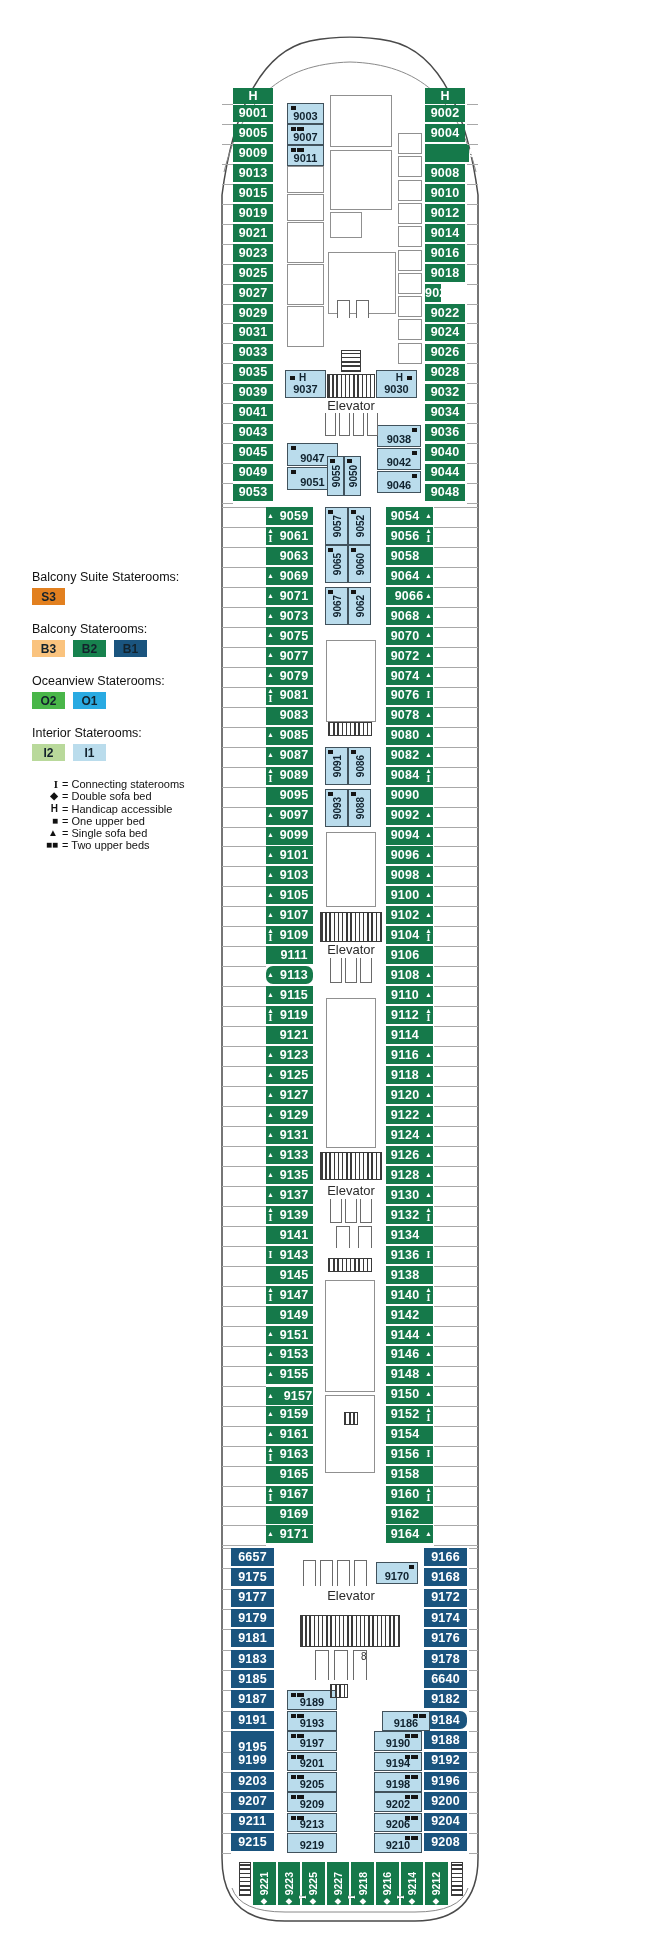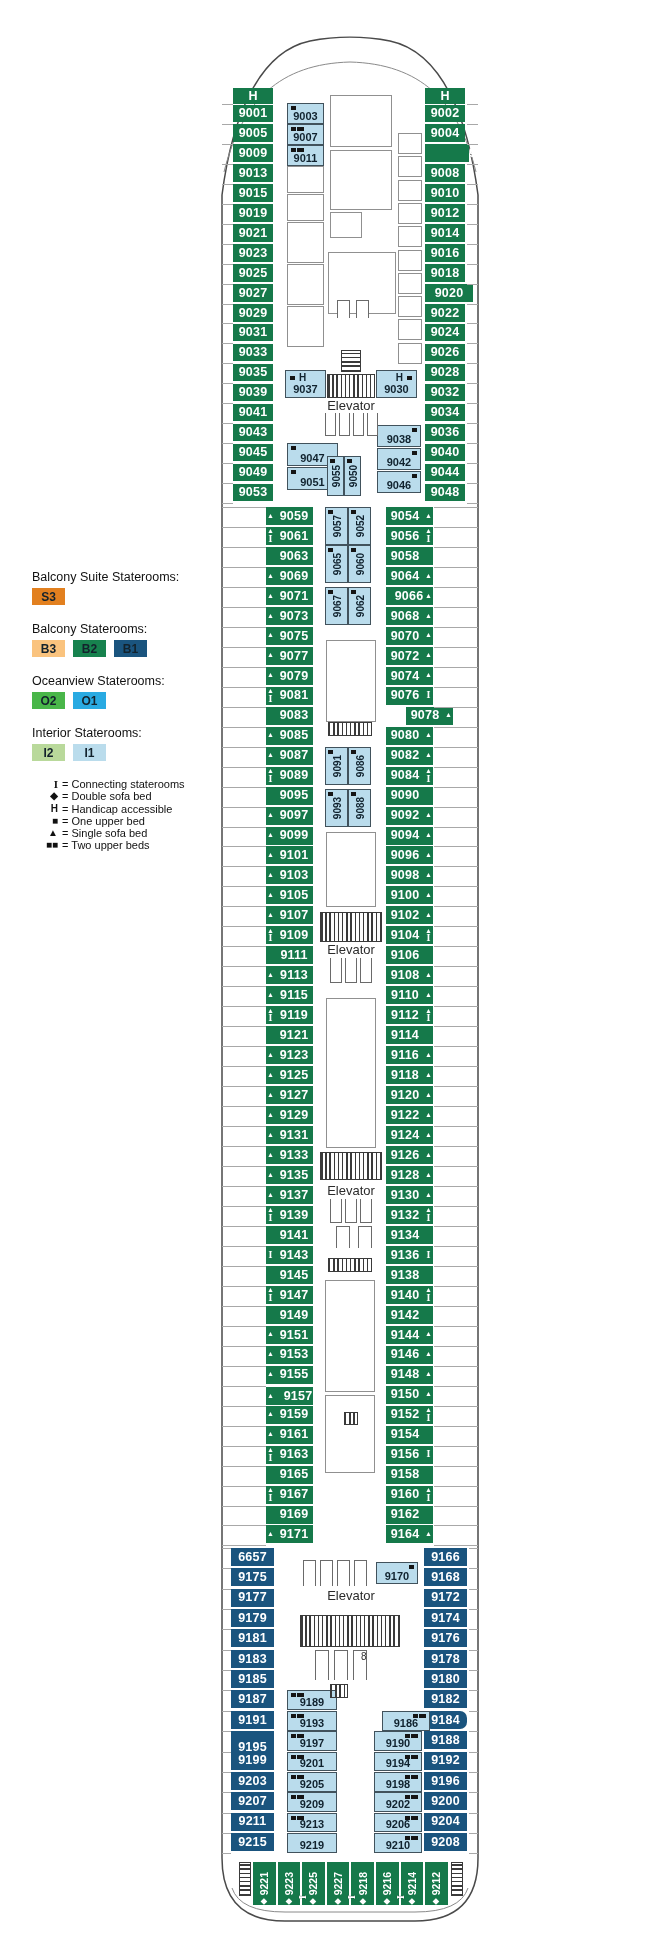--- a/index.html
+++ b/index.html
@@ -187,21 +187,21 @@
     </div>
     <div class="room g" style="position: absolute; left: 425px; top: 224.2px; width: 40px; height: 17.5px;">
       <span class="gn">9014</span>
     </div>
     <div class="room g" style="position: absolute; left: 425px; top: 244.15px; width: 40px; height: 17.5px;">
       <span class="gn">9016</span>
     </div>
     <div class="room g" style="position: absolute; left: 425px; top: 264.1px; width: 40px; height: 17.5px;">
       <span class="gn">9018</span>
     </div>
-    <div class="room g" style="position: absolute; left: 425px; top: 284.05px; width: 48px; height: 17.5px;">
+    <div class="room g" style="position: absolute; left: 425px; top: 284.05px; width: 16px; height: 17.5px;">
       <span class="gn">9020</span>
     </div>
     <div class="room g" style="position: absolute; left: 425px; top: 304px; width: 40px; height: 17.5px;">
       <span class="gn">9022</span>
     </div>
     <div class="room g" style="position: absolute; left: 425px; top: 323.95px; width: 40px; height: 17.5px;">
       <span class="gn">9024</span>
     </div>
     <div class="room g" style="position: absolute; left: 425px; top: 343.9px; width: 40px; height: 17.5px;">
       <span class="gn">9026</span>
@@ -354,21 +354,21 @@
       <span class="ss">
         <i class="t">▲</i>
         <i class="c">I</i>
       </span>
       <span class="gn">9109</span>
     </div>
     <div class="room g" style="position: absolute; left: 266px; top: 946.34px; width: 47px; height: 18px;">
       <span class="ss"></span>
       <span class="gn">9111</span>
     </div>
-    <div class="room g" style="position: absolute; left: 266px; top: 966.31px; width: 47px; height: 18px;">
+    <div class="room g" style="position: absolute; left: 266px; top: 966.31px; width: 47px; height: 18px; border-radius: 7px;">
       <span class="ss">
         <i class="t">▲</i>
       </span>
       <span class="gn">9113</span>
     </div>
     <div class="room g" style="position: absolute; left: 266px; top: 986.28px; width: 47px; height: 18px;">
       <span class="ss">
         <i class="t">▲</i>
       </span>
       <span class="gn">9115</span>
@@ -580,21 +580,21 @@
       <span class="ss">
         <i class="t">▲</i>
       </span>
     </div>
     <div class="room g" style="position: absolute; left: 386px; top: 686.73px; width: 47px; height: 18px;">
       <span class="gn">9076</span>
       <span class="ss">
         <i class="c">I</i>
       </span>
     </div>
-    <div class="room g" style="position: absolute; left: 386px; top: 706.7px; width: 47px; height: 18px; margin-left: 20px;">
+    <div class="room g" style="position: absolute; left: 386px; top: 706.7px; width: 47px; height: 18px;">
       <span class="gn">9078</span>
       <span class="ss">
         <i class="t">▲</i>
       </span>
     </div>
     <div class="room g" style="position: absolute; left: 386px; top: 726.67px; width: 47px; height: 18px;">
       <span class="gn">9080</span>
       <span class="ss">
         <i class="t">▲</i>
       </span>
@@ -885,21 +885,21 @@
     <div class="room b1" style="position: absolute; left: 424px; top: 1609.05px; width: 43px; height: 18px;">
       <span class="gn">9174</span>
     </div>
     <div class="room b1" style="position: absolute; left: 424px; top: 1629.4px; width: 43px; height: 18px;">
       <span class="gn">9176</span>
     </div>
     <div class="room b1" style="position: absolute; left: 424px; top: 1649.75px; width: 43px; height: 18px;">
       <span class="gn">9178</span>
     </div>
     <div class="room b1" style="position: absolute; left: 424px; top: 1670.1px; width: 43px; height: 18px;">
-      <span class="gn">9180</span>
+      <span class="gn">6640</span>
     </div>
     <div class="room b1" style="position: absolute; left: 424px; top: 1690.45px; width: 43px; height: 18px;">
       <span class="gn">9182</span>
     </div>
     <div class="room b1" style="position: absolute; left: 424px; top: 1710.8px; width: 43px; height: 18px; border-radius: 7px;">
       <span class="gn">9184</span>
     </div>
     <div class="room b1" style="position: absolute; left: 424px; top: 1731.15px; width: 43px; height: 18px;">
       <span class="gn">9188</span>
     </div>

